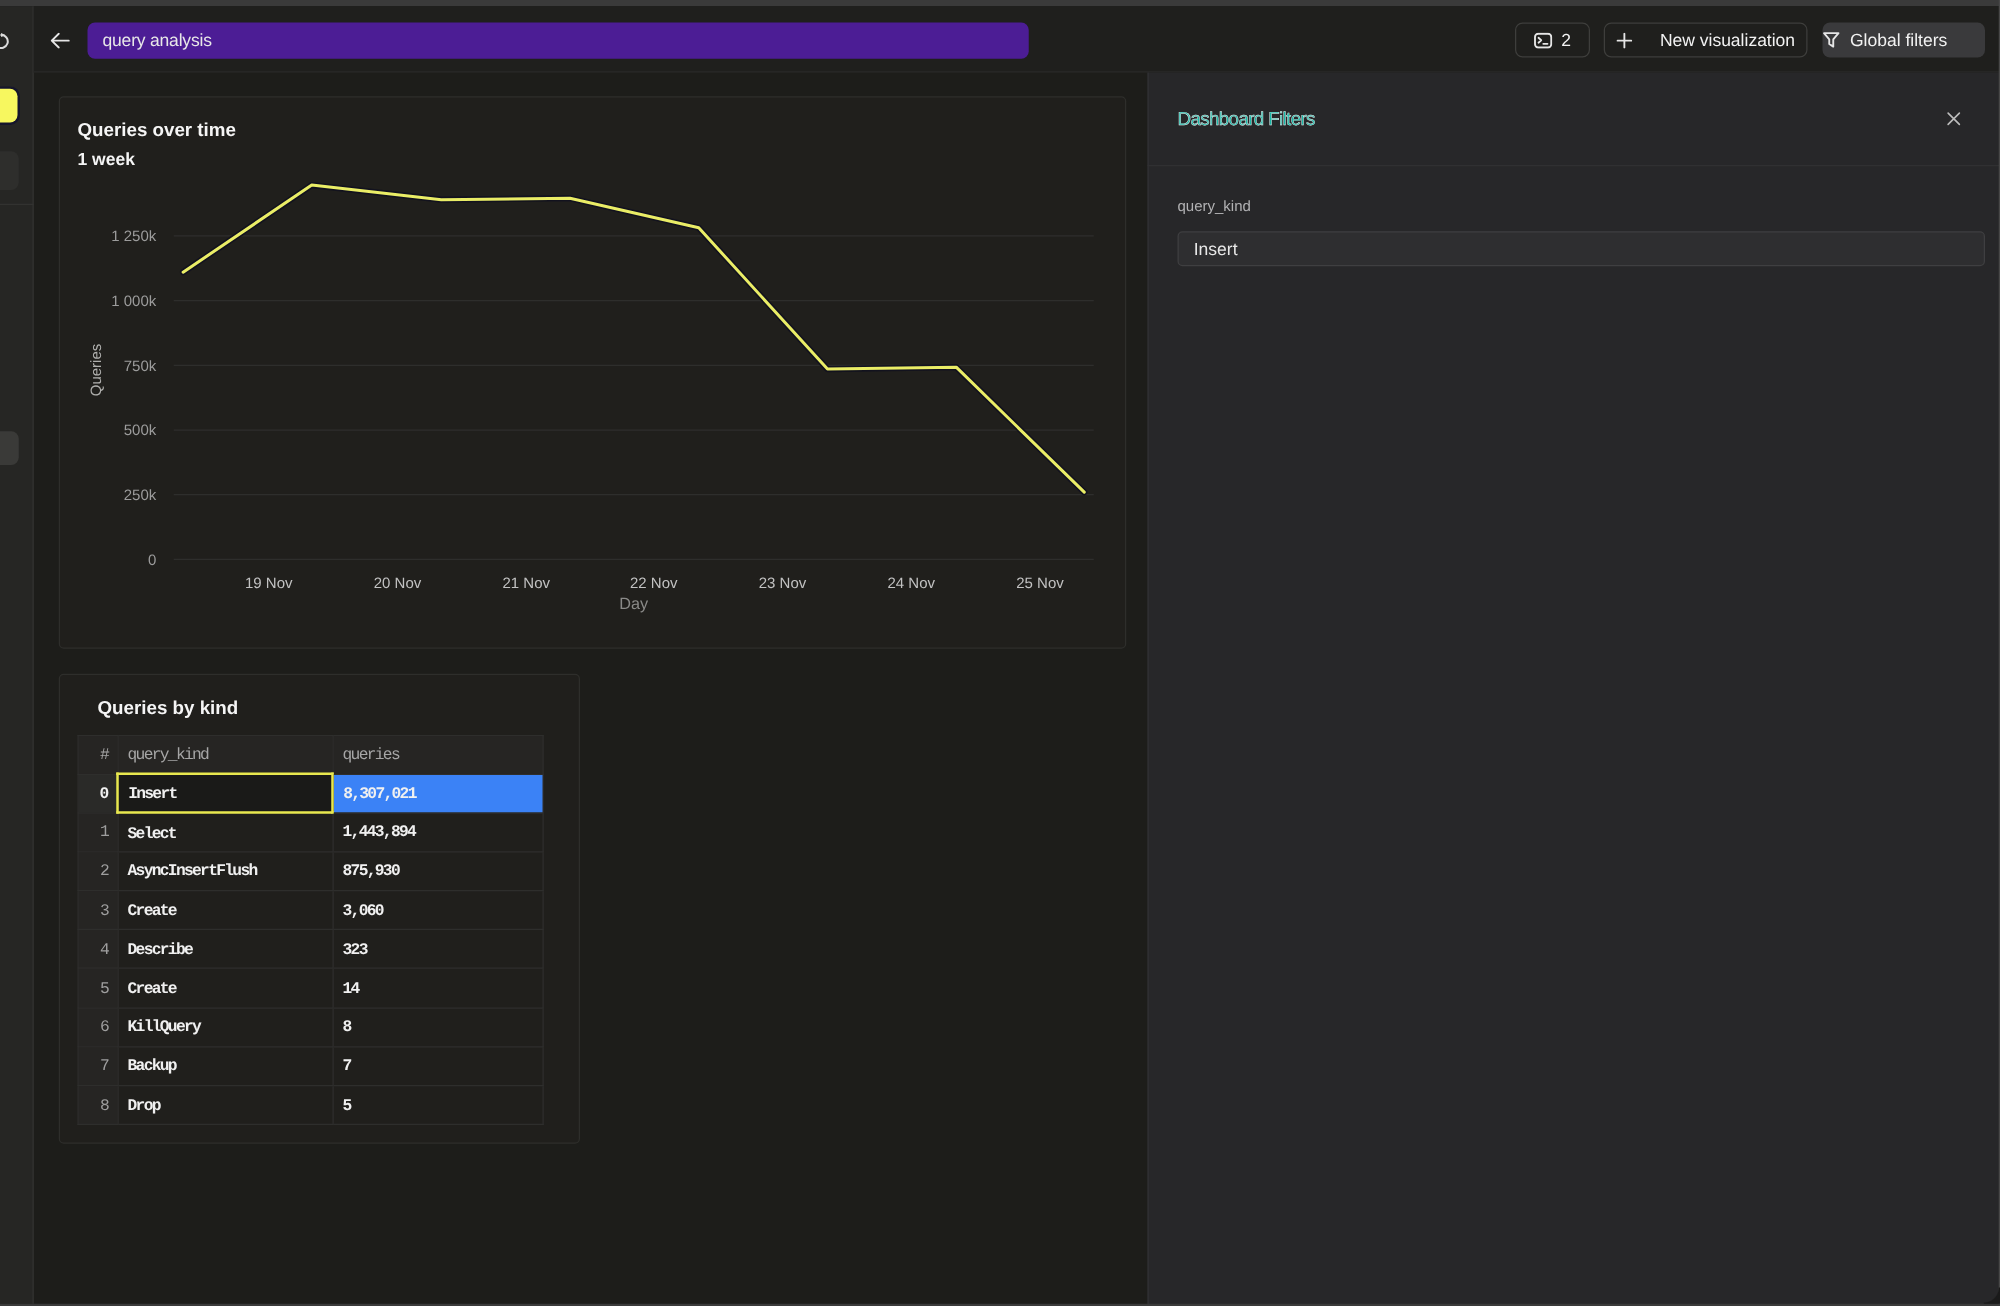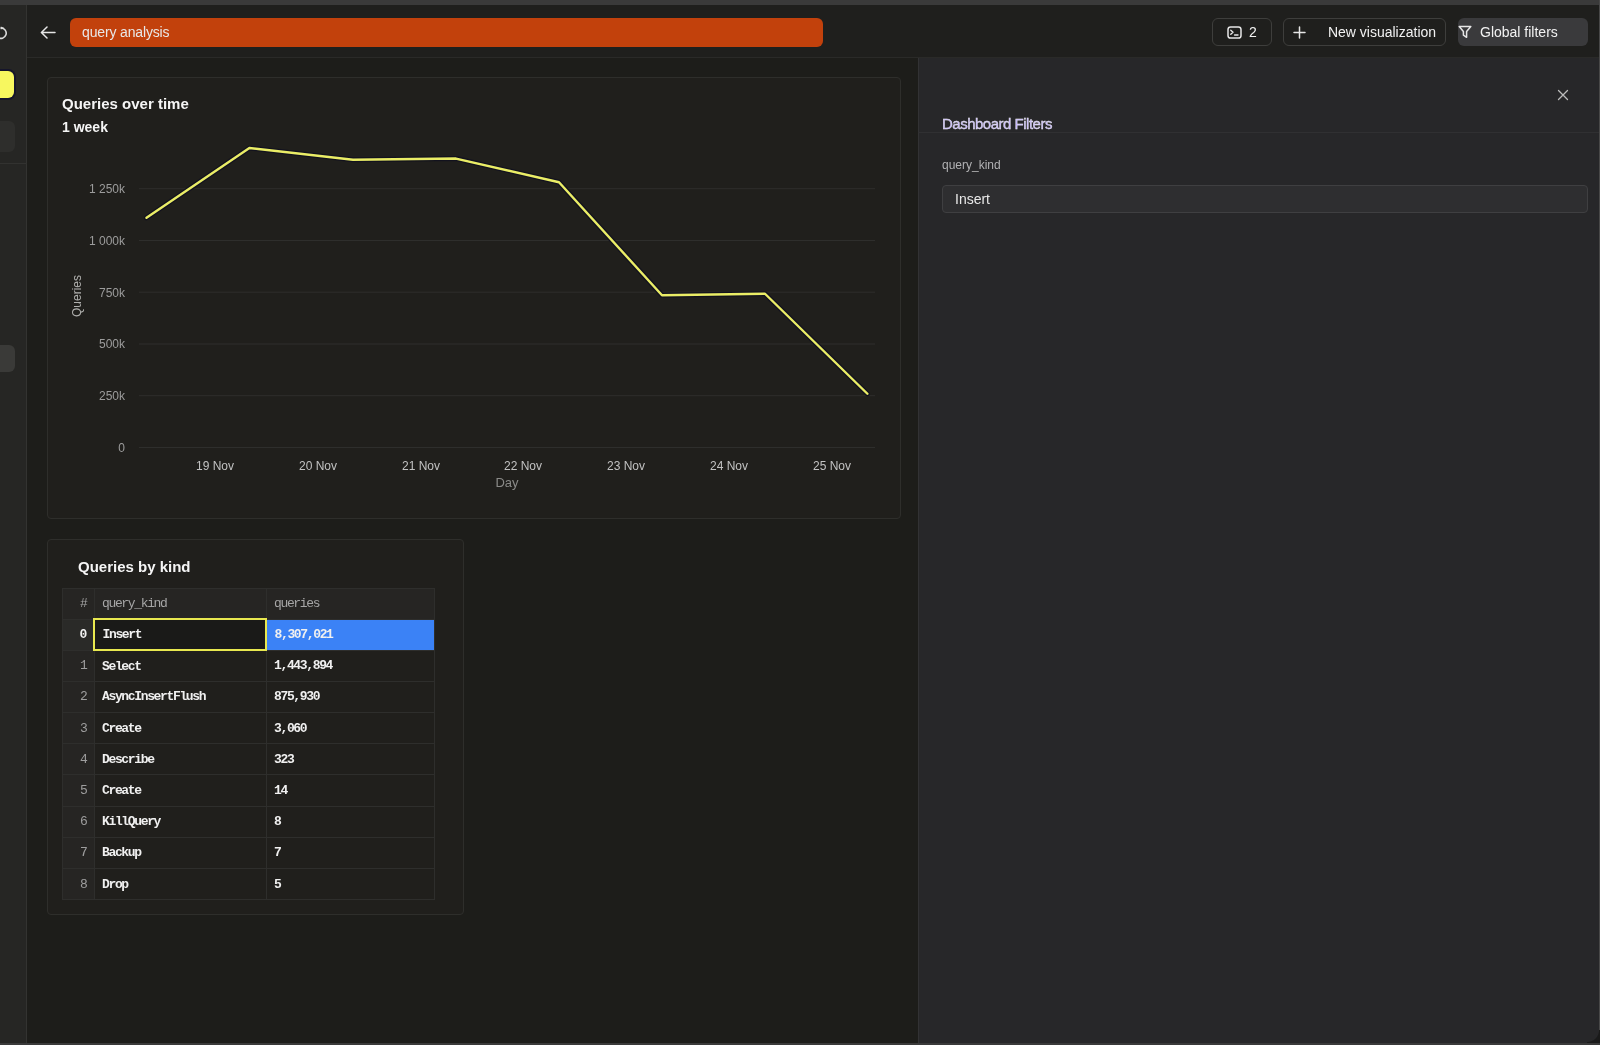--- a/index.html
+++ b/index.html
@@ -13,30 +13,30 @@
 
   
   #sidebar { left:0; top:5px; width:27px; height:1038px; background:#262624; border-right:1px solid #333331; }
   #sb-yellow { left:0; top:69px; width:16px; height:31px; background:#f7f75f; border:2px solid #15152c; border-left:none; border-radius:0 8px 8px 0; }
   #sb-item1 { left:0; top:121px; width:15px; height:31px; background:#2e2e2c; border-radius:0 6px 6px 0; }
   #sb-div { left:0; top:163px; width:27px; height:1px; background:#323230; }
   #sb-item2 { left:0; top:345px; width:15px; height:27px; background:#3a3a38; border-radius:0 6px 6px 0; }
 
   
   #topbar { left:27px; top:5px; width:1573px; height:53px; background:#1f1f1d; border-bottom:1px solid #2a2a28; }
-  #search { left:70px; top:18px; width:753px; height:29px; background:#c2410c; border-radius:6px; color:#e8e8e8; font-size:14px; line-height:29px; padding-left:12px; letter-spacing:-0.15px; }
+  #search { left:70px; top:18px; width:753px; height:29px; background:#4c1d95; border-radius:6px; color:#e8e8e8; font-size:14px; line-height:29px; padding-left:12px; letter-spacing:-0.15px; }
   .btn { height:28px; top:18px; border-radius:6px; display:flex; align-items:center; color:#f2f2f2; font-size:14px; }
   #btn-a { left:1212px; width:60px; border:1px solid #3e3e3c; justify-content:center; gap:7px; }
   #btn-b { left:1283px; width:163px; border:1px solid #3e3e3c; justify-content:center; gap:22px; }
   #btn-c { left:1458px; width:130px; background:#3a3a3c; justify-content:flex-start; gap:8px; }
 
   
   #panel { left:918px; top:58px; width:682px; height:987px; background:#272729; border-left:1px solid #323234; }
   #panel-head { left:918px; top:58px; width:682px; height:75px; border-bottom:1px solid #303032; }
-  #panel-title { left:942px; top:87px; color:#c4b5fd; font-size:15px; font-weight:normal; -webkit-text-stroke:0.35px #f0f0f0; letter-spacing:-0.5px;margin-top:28px; }
+  #panel-title { left:942px; top:87px; color:#14b8a6; font-size:15px; font-weight:normal; -webkit-text-stroke:0.35px #f0f0f0; letter-spacing:-0.5px; }
   #panel-x { left:1555px; top:87px; width:16px; height:16px; }
   #qk-label { left:942px; top:158px; color:#b2b2b4; font-size:12px; }
   #qk-input { left:942px; top:185px; width:646px; height:28px; background:#2e2e30; border:1px solid #3f3f41; border-radius:4px; color:#e8e8e8; font-size:14px; line-height:26px; padding-left:12px; }
 
   
   .card { background:#201f1c; border:1px solid #2e2e2b; border-radius:4px; }
   #card1 { left:47px; top:77px; width:854px; height:442px; }
   #card2 { left:47px; top:539px; width:417px; height:376px; }
   .cardtitle { color:#f5f5f5; font-size:15px; font-weight:bold;margin-left:16px; }
 

